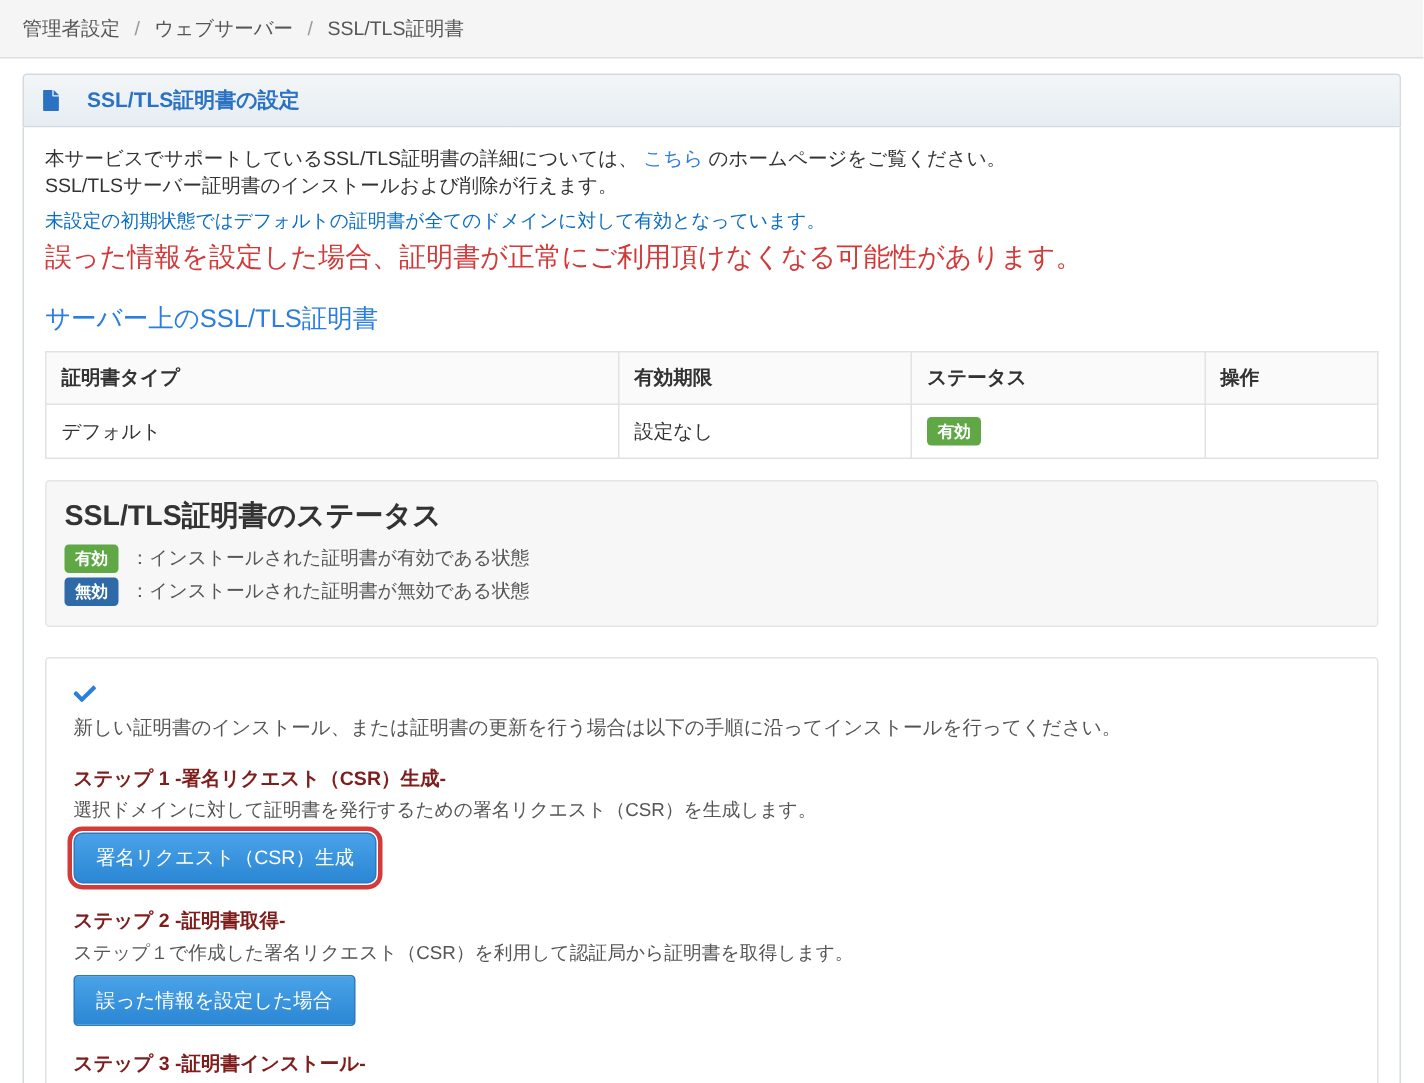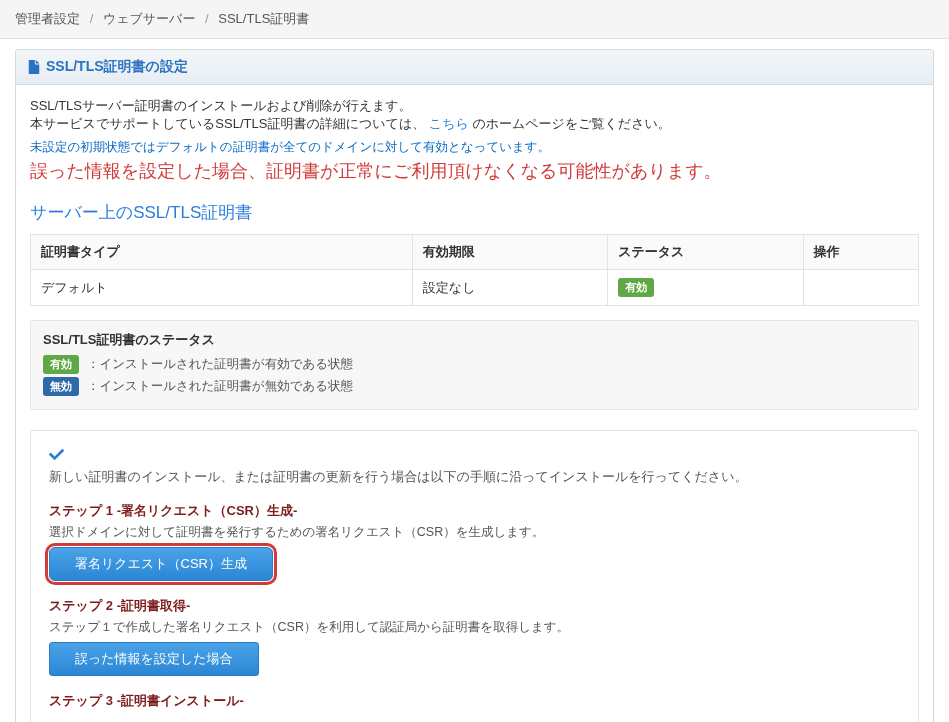--- a/index.html
+++ b/index.html
@@ -22,21 +22,21 @@
     .panel-title {
       background: linear-gradient(#f3f6f8, #e6edf2);
       border: 1px solid #d3dbe1;
       border-radius: 3px 3px 0 0;
       padding: 8px 12px;
       color: #2b72c2;
       font-weight: bold;
       font-size: 14px;
       display: flex;
       align-items: center;
-      gap: 6px;
+      gap: 18px;
     }
     .panel-body {
       border: 1px solid #d3dbe1;
       border-top: none;
       padding: 12px 14px;
       background: #fff;
     }
     .note-blue { color: #0b6cc5; margin-top: 6px; font-size: 12.5px; }
     .note-red { color: #d23a3a; margin-top: 3px; font-size: 18px; }
     .link { color: #2b7de1; cursor: pointer; }
@@ -58,21 +58,21 @@
       text-align: left;
     }
     table.cert-table th { background: #fafafa; font-weight: bold; color: #333; }
     .status-box {
       background: #f7f7f7;
       border: 1px solid #e6e6e6;
       border-radius: 3px;
       padding: 10px 12px;
       margin-top: 4px;
     }
-    .status-box h4 { font-size: 13px; font-weight: bold; margin-bottom: 6px; color: #333; }
+    .status-box h4 { font-size: 19px; font-weight: bold; margin-bottom: 6px; color: #333; }
     .status-row { display: flex; align-items: center; gap: 8px; margin: 3px 0; color: #555; font-size: 12.5px; }
     .badge {
       display: inline-block;
       border-radius: 3px;
       color: #fff;
       font-size: 11px;
       padding: 2px 7px;
       font-weight: bold;
       min-width: 32px;
       text-align: center;
@@ -97,21 +97,21 @@
     }
     .install-desc { color: #555; margin-bottom: 16px; }
     .step-title { font-weight: bold; color: #7f1d1d; margin-bottom: 4px; }
     .step-desc { color: #555; margin-bottom: 6px; font-size: 12.5px; }
     .btn {
       display: inline-block;
       background: linear-gradient(#4aa3e8, #2b86d4);
       color: #fff;
       border: 1px solid #2a7bc2;
       border-radius: 3px;
-      padding: 7px 25px;
+      padding: 7px 14px;
       font-size: 13px;
       cursor: pointer;
       margin-bottom: 16px;
     }
     .btn.highlighted {
       outline: 3px solid #d43a3a;
       outline-offset: 1px;
       border-radius: 6px;
     }
     .icon-file::before { content: ""; }
@@ -132,26 +132,26 @@
 <div class="main">
 
   <div class="panel-title">
     <svg class="icon-file" viewBox="0 0 384 512">
         <path d="M224 136V0H24C10.7 0 0 10.7 0 24v464c0 13.3 10.7 24 24 24h336c13.3 0 24-10.7 24-24V160H248c-13.2 0-24-10.8-24-24zm160-14.1L258.1 0H256v128h128V121.9z"></path>
       </svg>
     <span>SSL/TLS証明書の設定</span>
   </div>
   <div class="panel-body">
 
-    <div>SSL/TLSサーバー証明書のインストールおよび削除が行えます。</div>
     <div>
       <span>本サービスでサポートしているSSL/TLS証明書の詳細については、</span>
       <span class="link">こちら</span>
       <span> のホームページをご覧ください。</span>
     </div>
+    <div>SSL/TLSサーバー証明書のインストールおよび削除が行えます。</div>
 
     <div class="note-blue">未設定の初期状態ではデフォルトの証明書が全てのドメインに対して有効となっています。</div>
     <div class="note-red">誤った情報を設定した場合、証明書が正常にご利用頂けなくなる可能性があります。</div>
 
     <h3 class="section">サーバー上のSSL/TLS証明書</h3>
 
     <table class="cert-table">
       <thead>
         <tr>
           <th style="width:43%">証明書タイプ</th>

